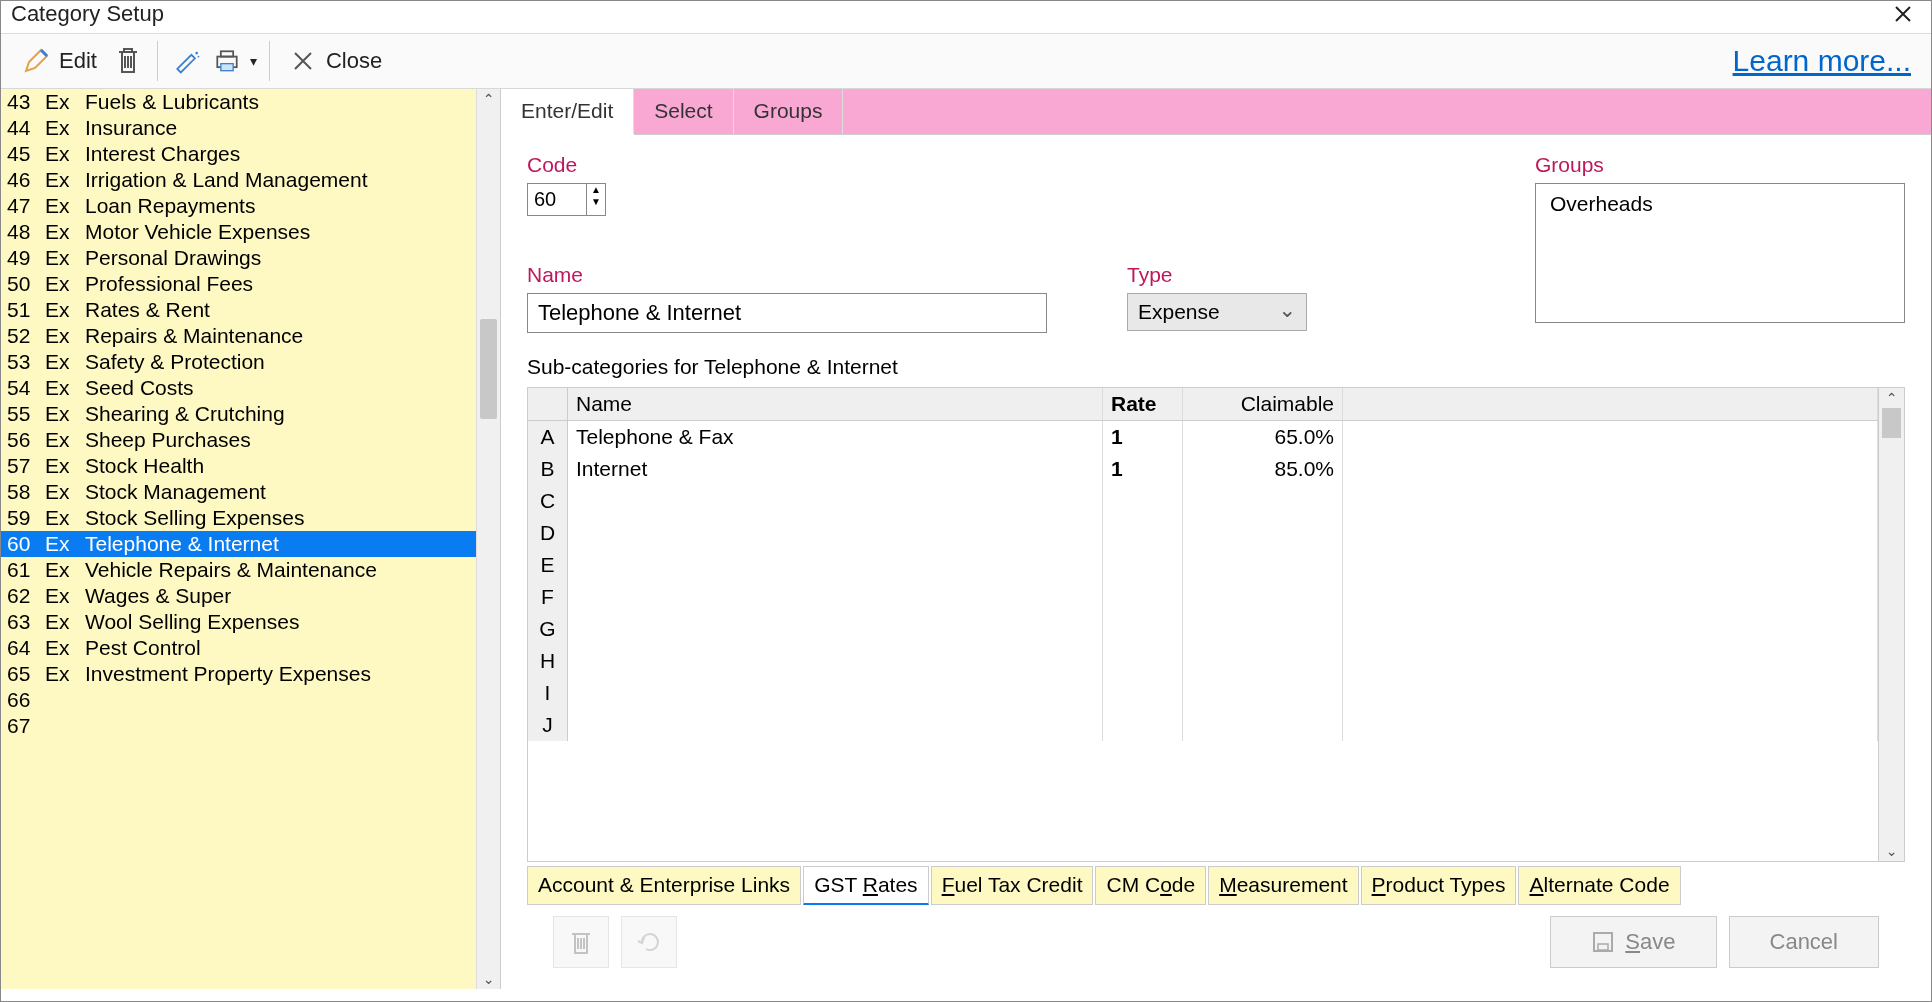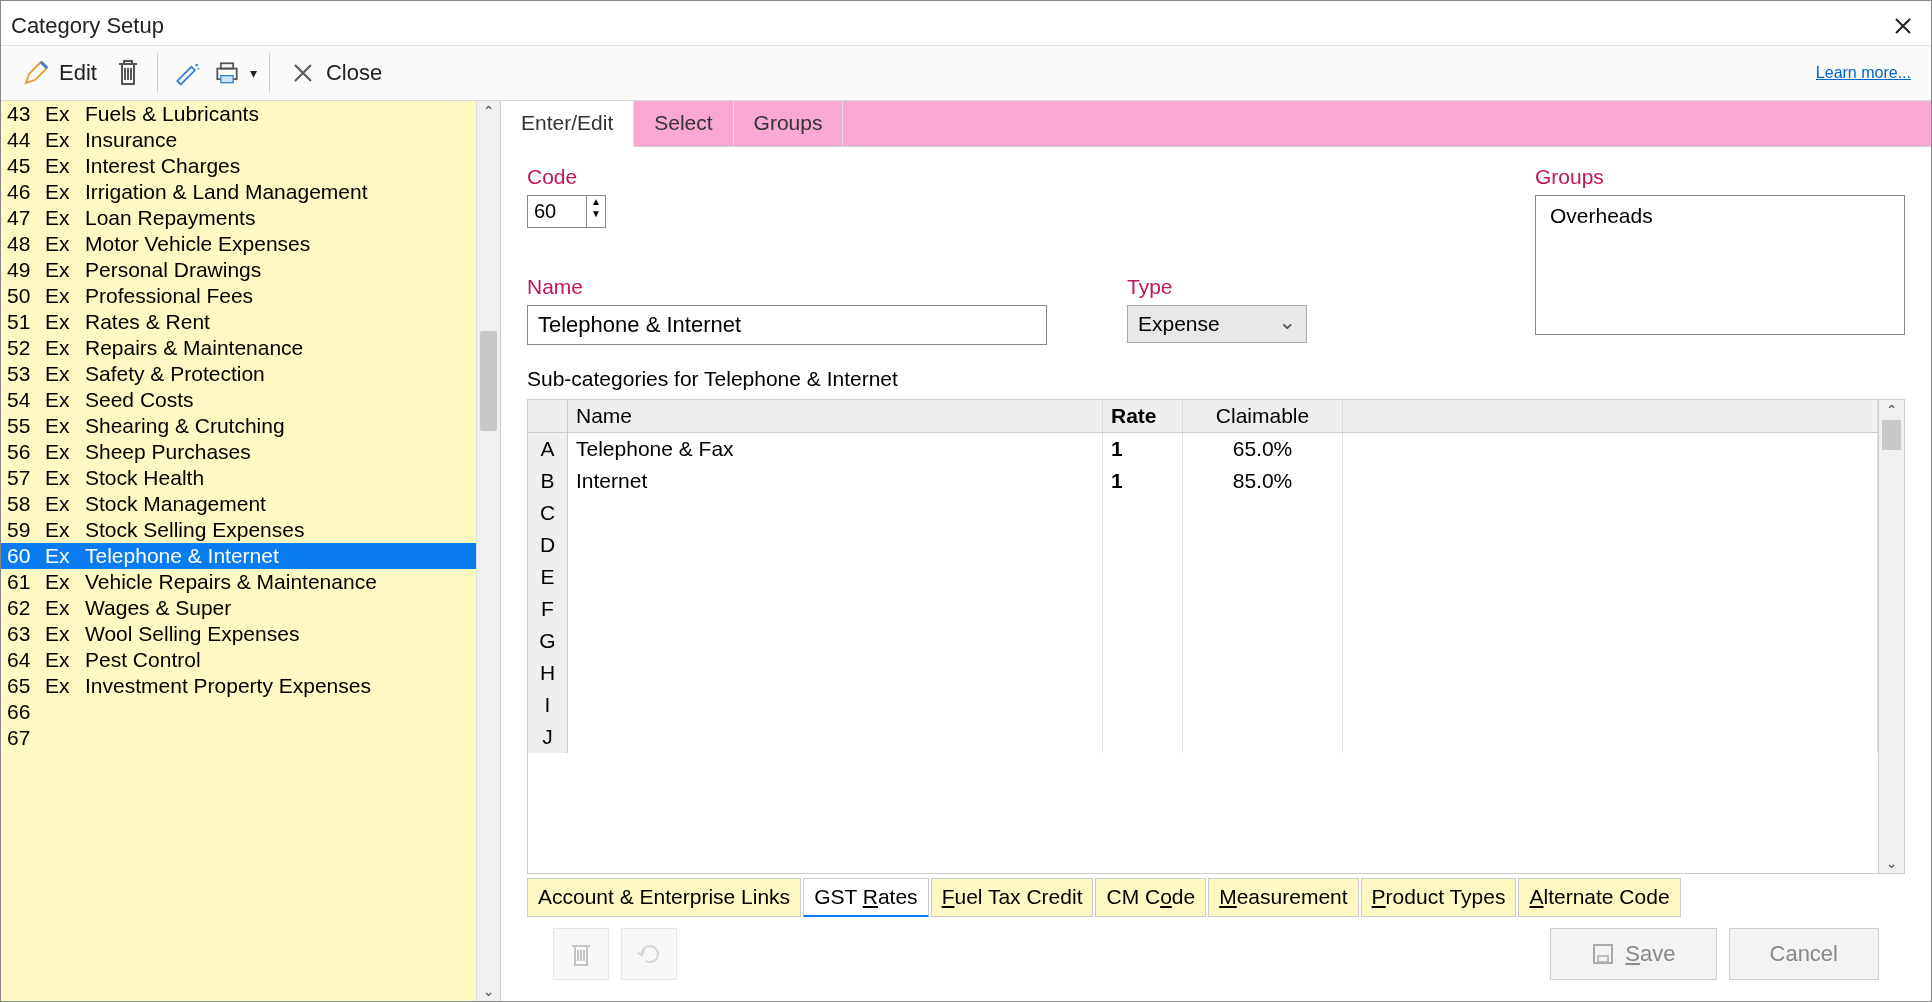--- a/index.html
+++ b/index.html
@@ -1,24 +1,24 @@
 <!DOCTYPE html>
 <html><head>
 <meta charset="utf-8">
 <style>
 * { box-sizing: border-box; margin: 0; padding: 0; font-family: "Segoe UI", Arial, sans-serif; }
 body { background: #fff; width: 1932px; height: 1002px; overflow: hidden; border: 1px solid #888; }
-.titlebar { display: flex; align-items: center; justify-content: space-between; padding: 12px 10px 6px 10px; border-bottom: 1px solid #ddd; }
+.titlebar { display: flex; align-items: center; justify-content: space-between; padding: 0 10px 6px 10px; border-bottom: 1px solid #ddd; }
 .titlebar .title { font-size: 22px; color: #222; }
 .close-x { font-size: 26px; cursor: pointer; padding: 0 8px; }
 .toolbar { display: flex; align-items: center; padding: 6px 10px; border-bottom: 1px solid #d8d8d8; background: #fafafa; }
 .tb-btn { display: flex; align-items: center; gap: 8px; padding: 6px 10px; font-size: 22px; color: #222; cursor: pointer; }
 .tb-sep { width: 1px; height: 40px; background: #ccc; margin: 0 8px; }
 .tb-icon { width: 30px; height: 30px; display: inline-flex; align-items: center; justify-content: center; }
-.learn-more { margin-left: auto; color: #0066cc; font-size: 16px; text-decoration: underline; cursor: pointer; padding-right: 10px; }
+.learn-more { margin-left: auto; color: #0066cc; font-size: 30px; text-decoration: underline; cursor: pointer; padding-right: 10px; }
 .content { display: flex; height: calc(100% - 100px); }
 .sidebar-wrap { display: flex; width: 500px; border-right: 1px solid #ccc; }
 .sidebar { flex: 1; overflow-y: auto; background: #fef9c3; font-size: 21px; }
 .sb-row { display: flex; padding: 1px 6px; cursor: pointer; }
 .sb-row.selected { background: #0a7cf2; color: #fff; }
 .sb-code { width: 38px; flex-shrink: 0; }
 .sb-type { width: 40px; flex-shrink: 0; }
 .sb-name { flex: 1; white-space: nowrap; overflow: hidden; text-overflow: ellipsis; }
 .sb-scroll { width: 24px; background: #f0f0f0; border-left: 1px solid #ddd; position: relative; }
 .sb-scroll .arrow { position: absolute; left: 0; right: 0; text-align: center; font-size: 14px; color: #555; }
@@ -41,21 +41,21 @@
 .groups-box { width: 370px; height: 140px; border: 1px solid #888; padding: 8px 14px; font-size: 21px; }
 .subcat-label { font-size: 21px; margin: 22px 0 8px 0; }
 .grid-wrap { flex: 1; display: flex; border: 1px solid #ccc; background: #fff; overflow: hidden; }
 .grid { flex: 1; }
 .grid-header, .grid-row { display: flex; font-size: 21px; }
 .grid-header { background: #efefef; border-bottom: 1px solid #ccc; }
 .gc { padding: 4px 8px; border-right: 1px solid #ddd; }
 .gc-letter { width: 40px; text-align: center; background: #efefef; border-right: 1px solid #ccc; }
 .gc-name { flex: 1; min-width: 300px; }
 .gc-rate { width: 80px; font-weight: bold; }
-.gc-claim { width: 160px; text-align: center; }
+.gc-claim { width: 160px; text-align: right; }
 .gc-rest { flex: 1; }
 .grid-scroll { width: 26px; background: #f0f0f0; border-left: 1px solid #ccc; position: relative; }
 .grid-scroll .arrow { position: absolute; left: 0; right: 0; text-align: center; font-size: 14px; color: #555; }
 .grid-scroll .thumb { position: absolute; left: 3px; right: 3px; top: 20px; height: 30px; background: #c8c8c8; }
 .bottom-tabs { display: flex; gap: 2px; margin-top: 4px; }
 .btab { padding: 6px 10px; font-size: 21px; background: #fef9c3; border: 1px solid #ccc; cursor: pointer; }
 .btab.active { background: #fff; border-bottom: 2px solid #0a7cf2; }
 .btab .ul { text-decoration: underline; }
 .footer { display: flex; align-items: center; padding: 11px 26px; gap: 12px; }
 .icon-btn { width: 56px; height: 52px; border: 1px solid #ccc; background: #f3f3f3; display: flex; align-items: center; justify-content: center; cursor: pointer; }

